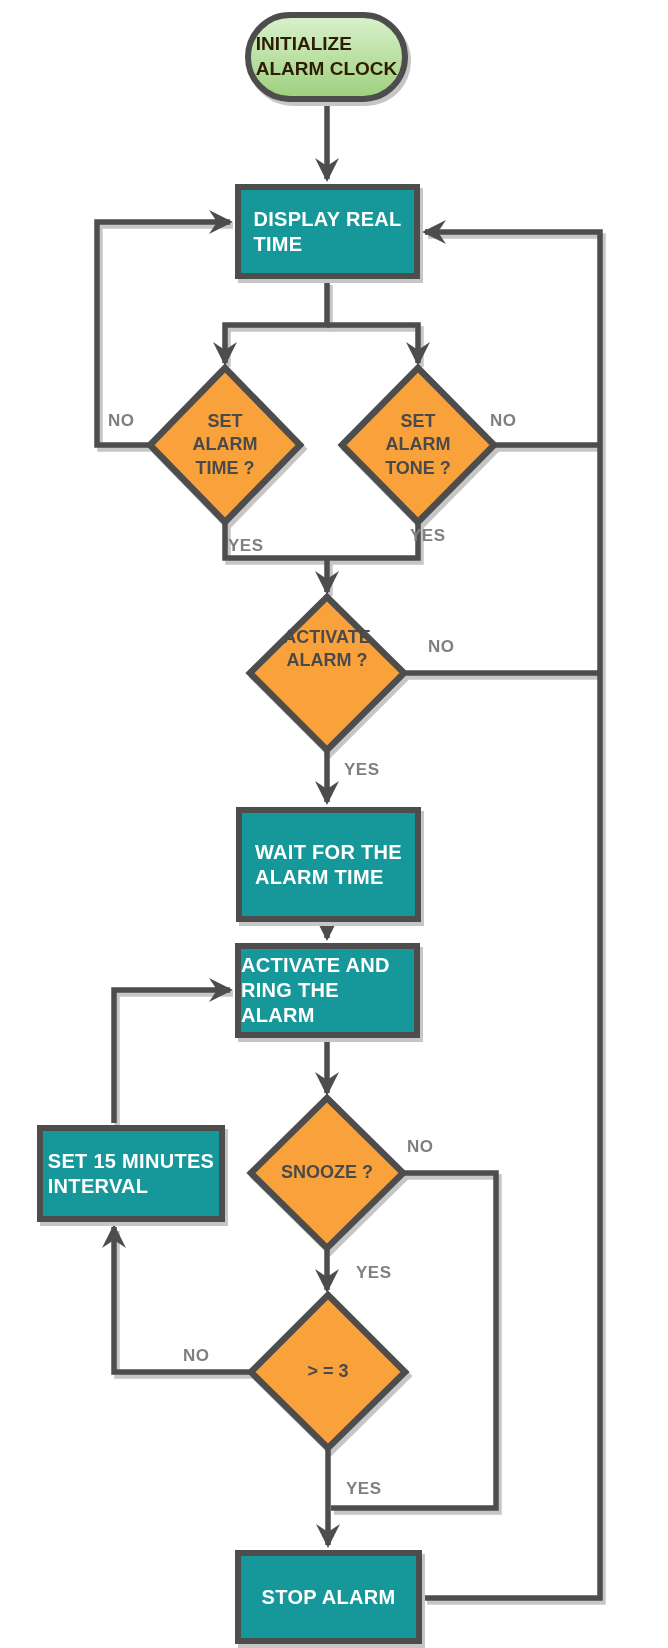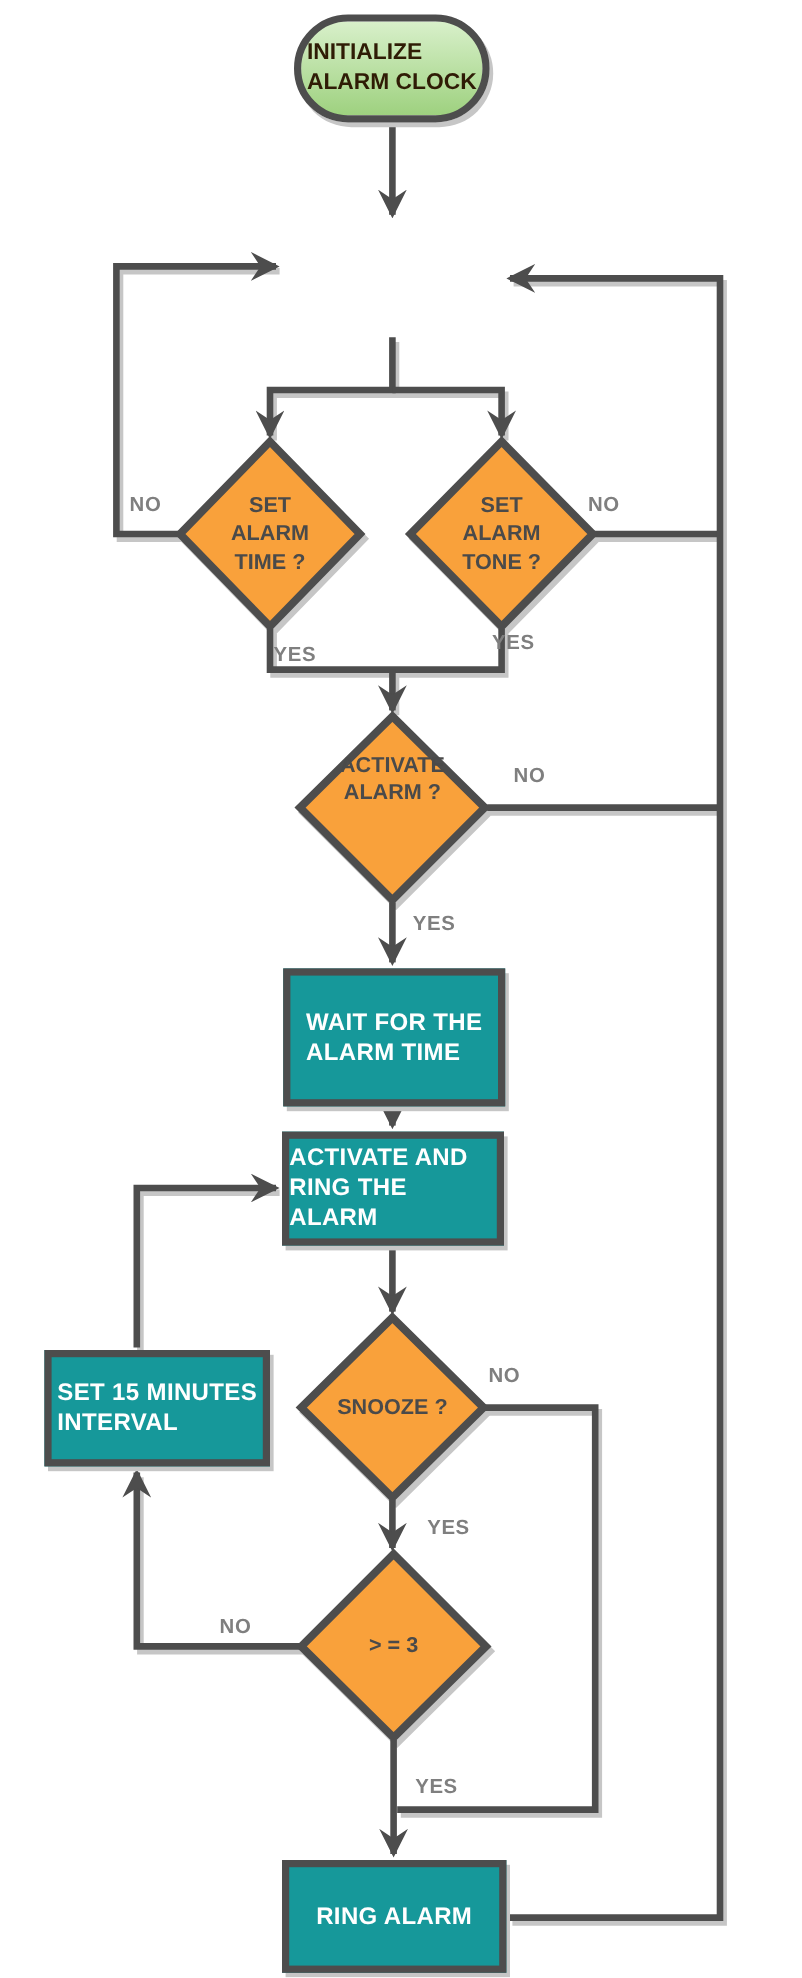--- a/index.html
+++ b/index.html
@@ -107,38 +107,42 @@
       <polygon class="dshape" points="327,1098 403,1173 327,1248 251,1173"></polygon>
       <polygon class="dshape" points="328,1295 405,1372 328,1448 251,1372"></polygon>
     </g>
   </svg>
 
   <div class="shape terminator" style="left:245px;top:12px;width:163px;height:90px;">
     <span>INITIALIZE
 ALARM CLOCK</span>
   </div>
 
+  <div class="shape process" style="left:235px;top:184px;width:185px;height:95px;">
+    <span>DISPLAY REAL
+TIME</span>
+  </div>
 
   <div class="shape process" style="left:236px;top:807px;width:185px;height:115px;">
     <span>WAIT FOR THE
 ALARM TIME</span>
   </div>
 
   <div class="shape process" style="left:235px;top:943px;width:185px;height:95px;">
     <span>ACTIVATE AND
 RING THE ALARM</span>
   </div>
 
   <div class="shape process" style="left:37px;top:1125px;width:188px;height:97px;">
     <span>SET 15 MINUTES
 INTERVAL</span>
   </div>
 
   <div class="shape process" style="left:235px;top:1550px;width:187px;height:94px;">
-    <span>RING ALARM</span>
+    <span>STOP ALARM</span>
   </div>
 
   <div class="diamond-label" style="left:155px;top:385px;width:140px;height:120px;">SET
 ALARM
 TIME ?</div>
   <div class="diamond-label" style="left:348px;top:385px;width:140px;height:120px;">SET
 ALARM
 TONE ?</div>
   <div class="diamond-label" style="left:247px;top:601px;width:160px;height:96px;">ACTIVATE
 ALARM ?</div>

